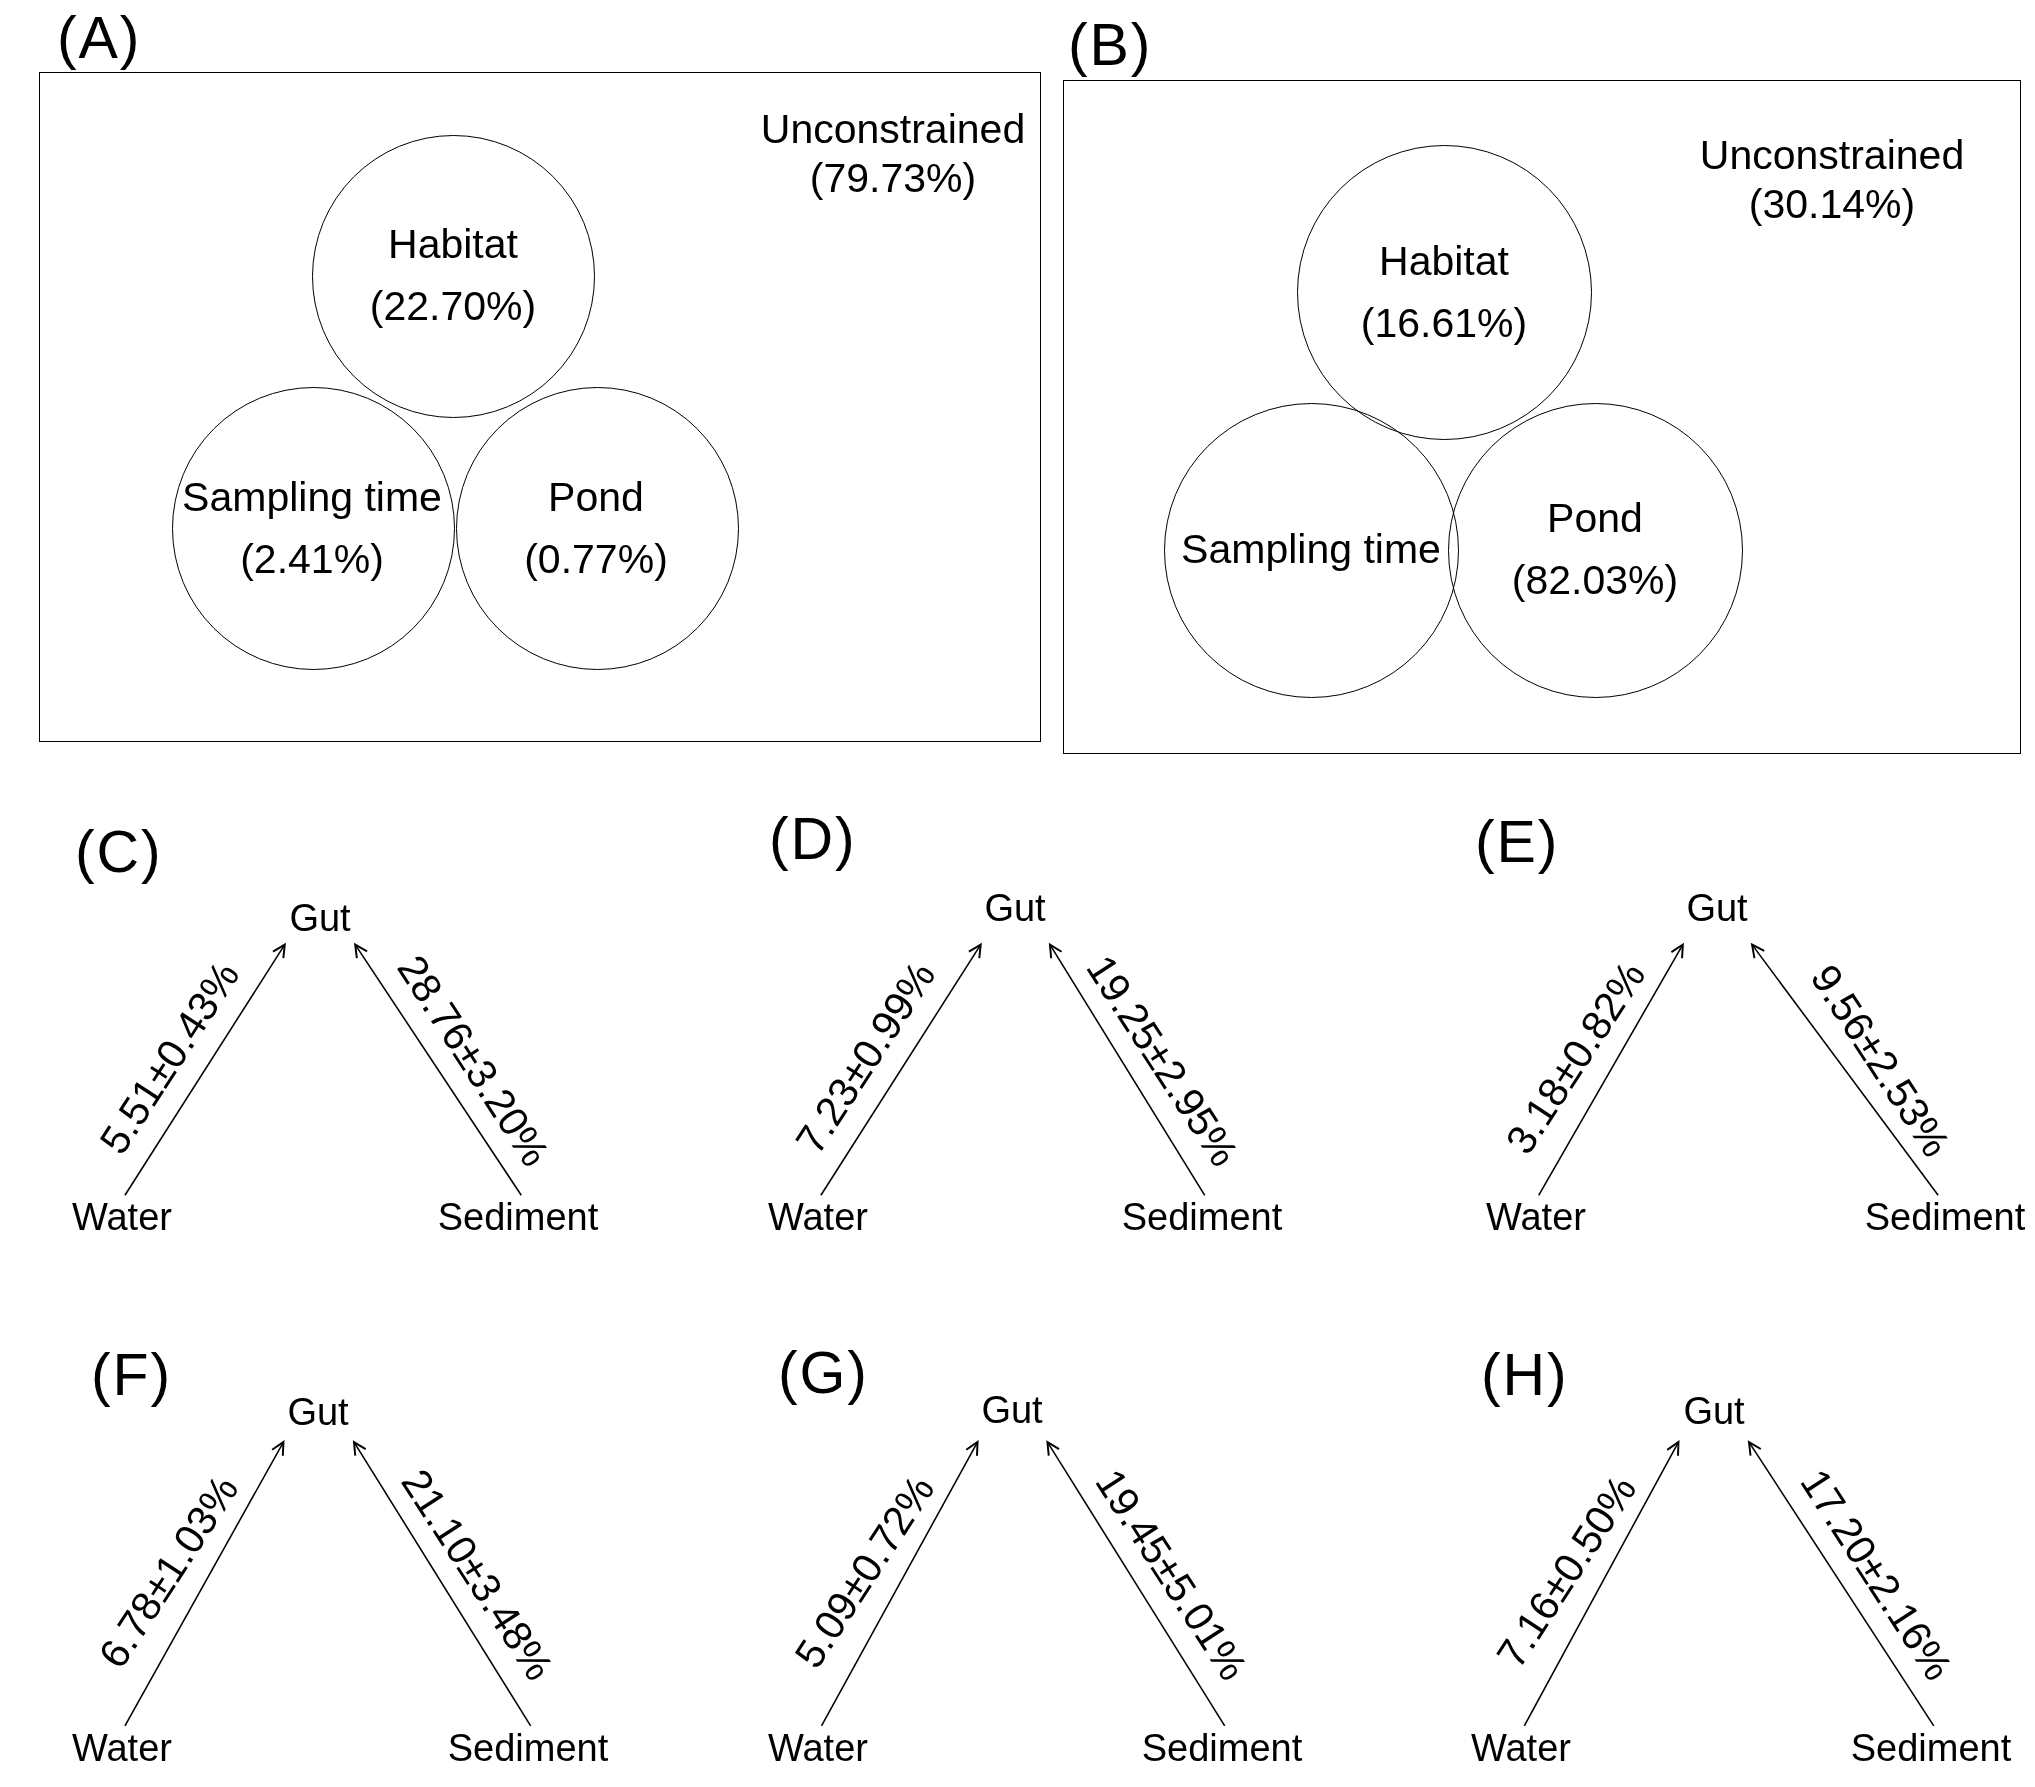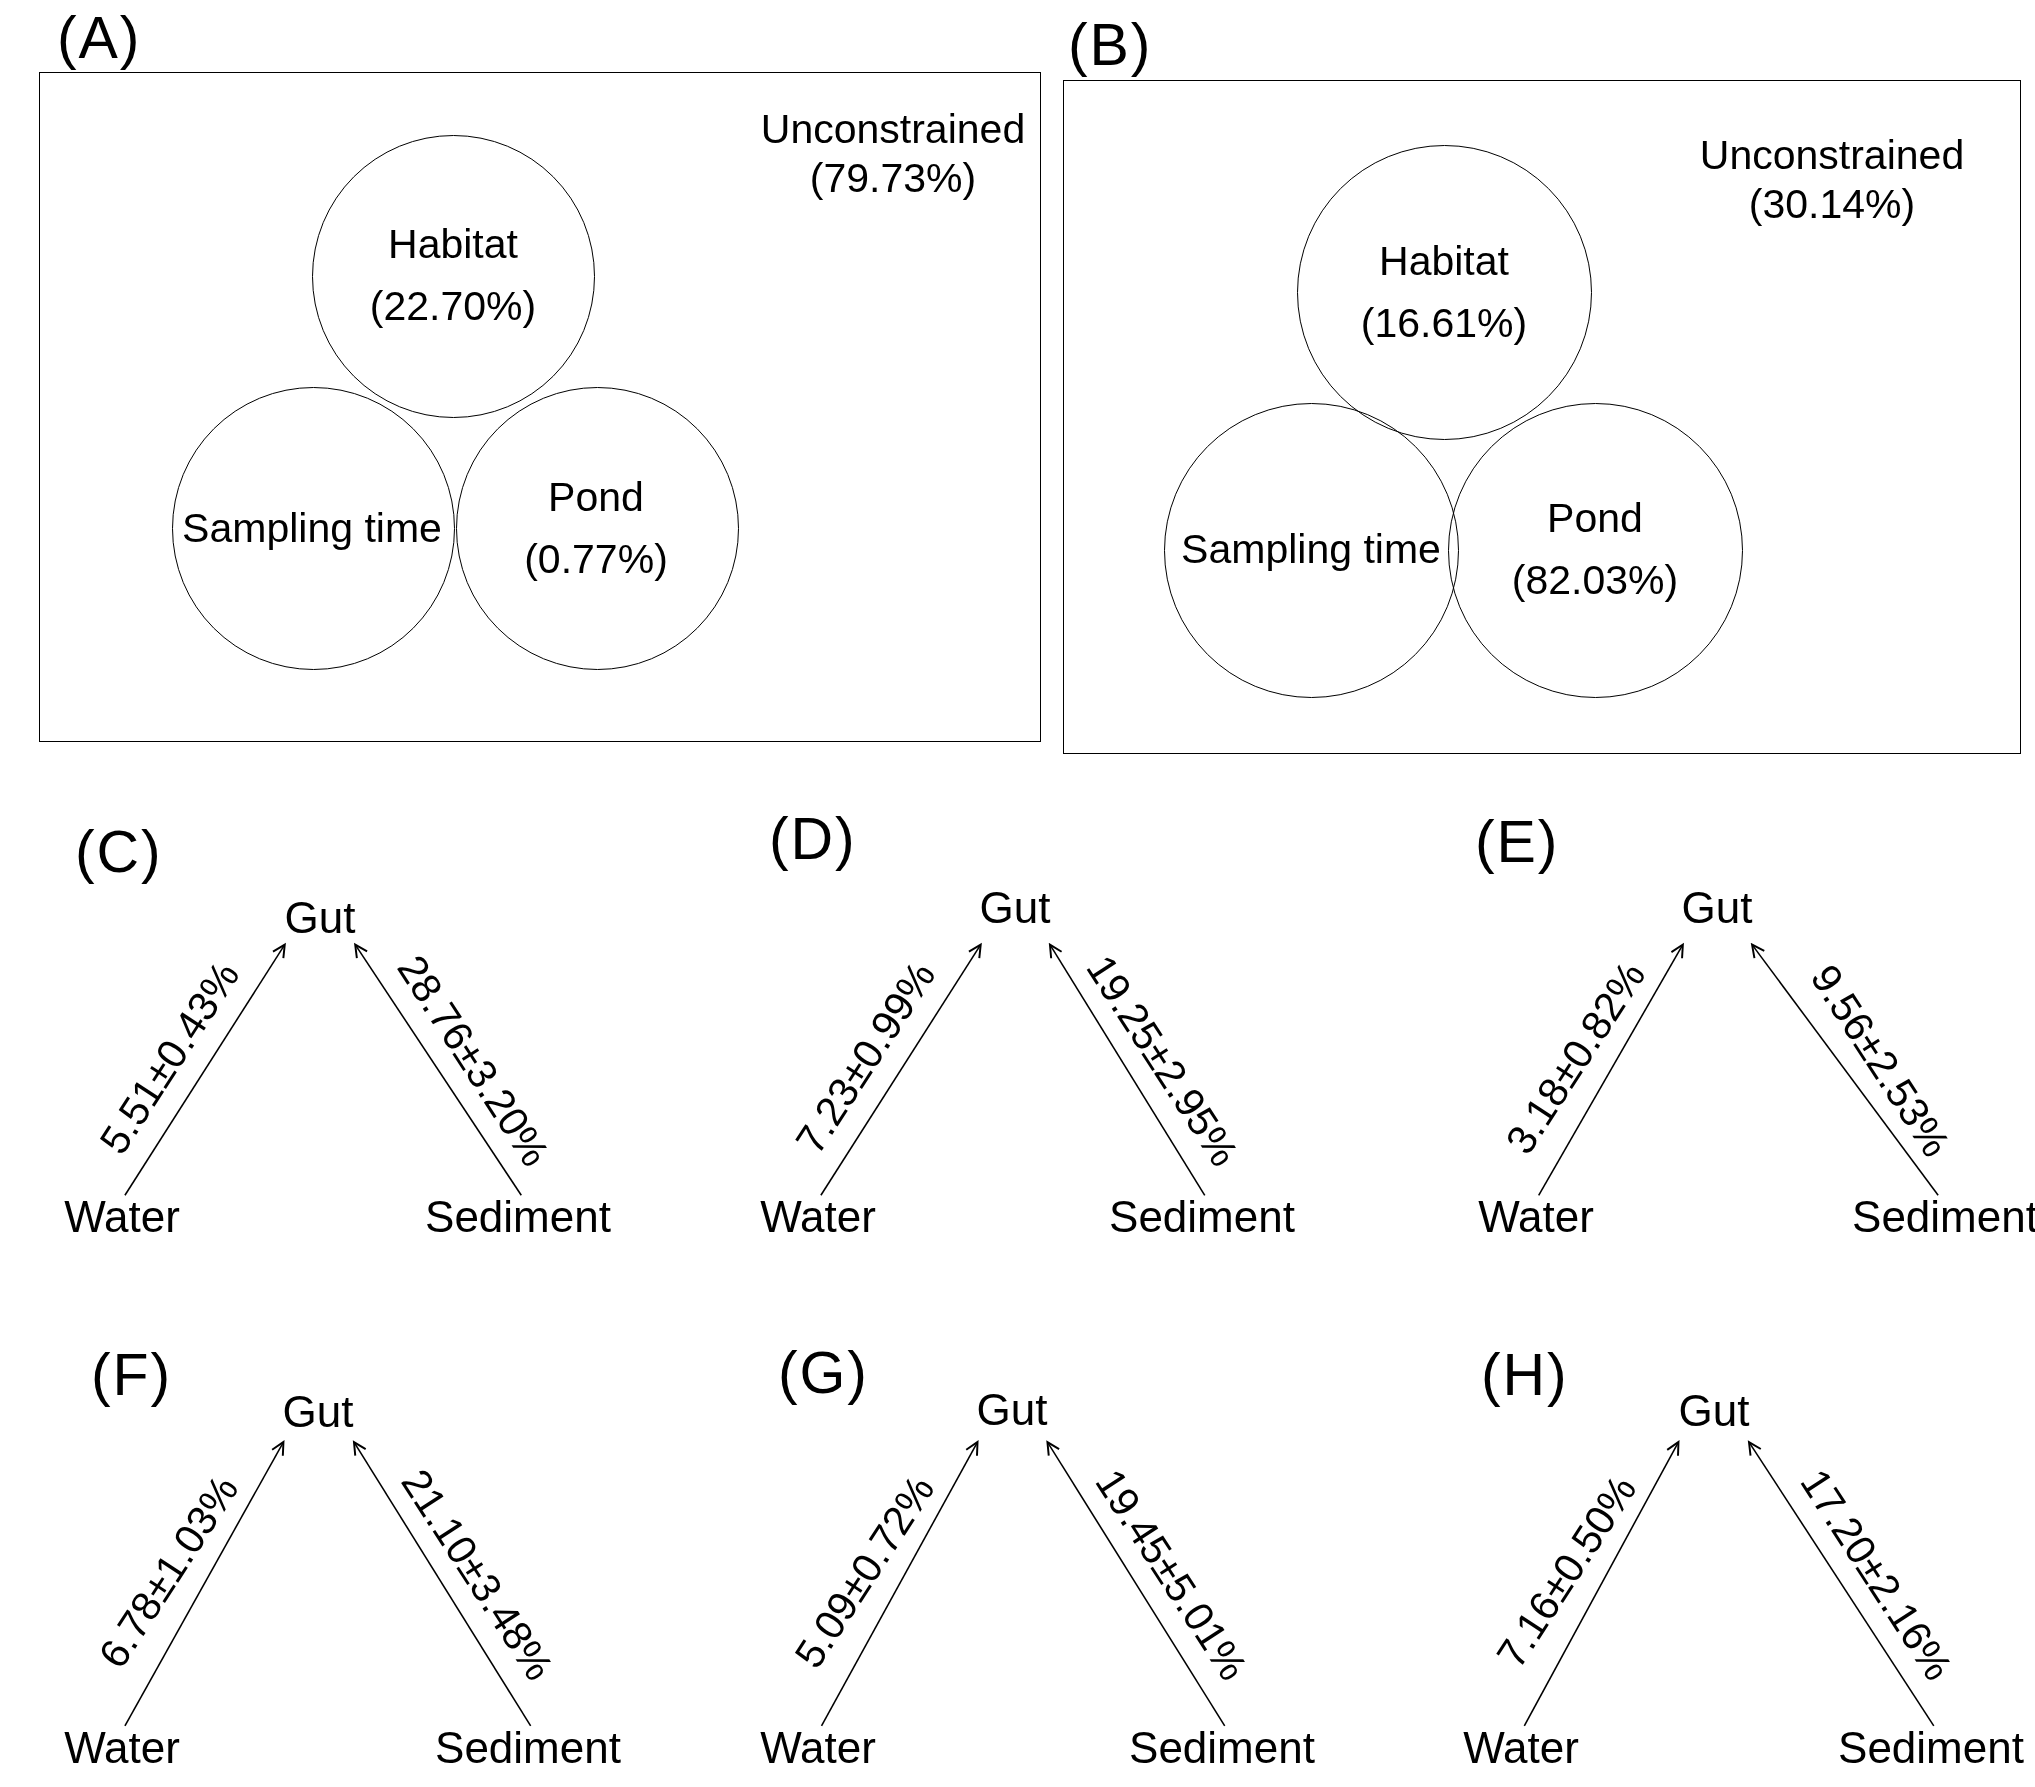--- a/index.html
+++ b/index.html
@@ -42,21 +42,21 @@
     position:absolute;
     transform:translate(-50%,0);
     text-align:center;
     font-size:41px;
     line-height:49px;
     white-space:nowrap;
   }
   .node {
     position:absolute;
     transform:translate(-50%,-50%);
-    font-size:44px;
+    font-size:38px;
     line-height:1;
     white-space:nowrap;
   }
   .flow-value {
     position:absolute;
     font-size:41px;
     line-height:1;
     white-space:nowrap;
   }
   .flow-value.rot-left  { transform:translate(-50%,-50%) rotate(-57deg); }
@@ -75,20 +75,21 @@
     <div class="circle" style="left:312px; top:135px; width:281px; height:281px;"></div>
     <div class="circle" style="left:172px; top:387px; width:281px; height:281px;"></div>
     <div class="circle" style="left:456px; top:387px; width:281px; height:281px;"></div>
 
     <div class="circle-text" style="left:453px; top:275px;">
       <div>Habitat</div>
       <div>(22.70%)</div>
     </div>
     <div class="circle-text" style="left:312px; top:528px;">
       <div>Sampling time</div>
+      <div>(2.41%)</div>
     </div>
     <div class="circle-text" style="left:596px; top:528px;">
       <div>Pond</div>
       <div>(0.77%)</div>
     </div>
 
     <div class="unconstrained" style="left:893px; top:105px;">
       <div>Unconstrained</div>
       <div>(79.73%)</div>
     </div>

